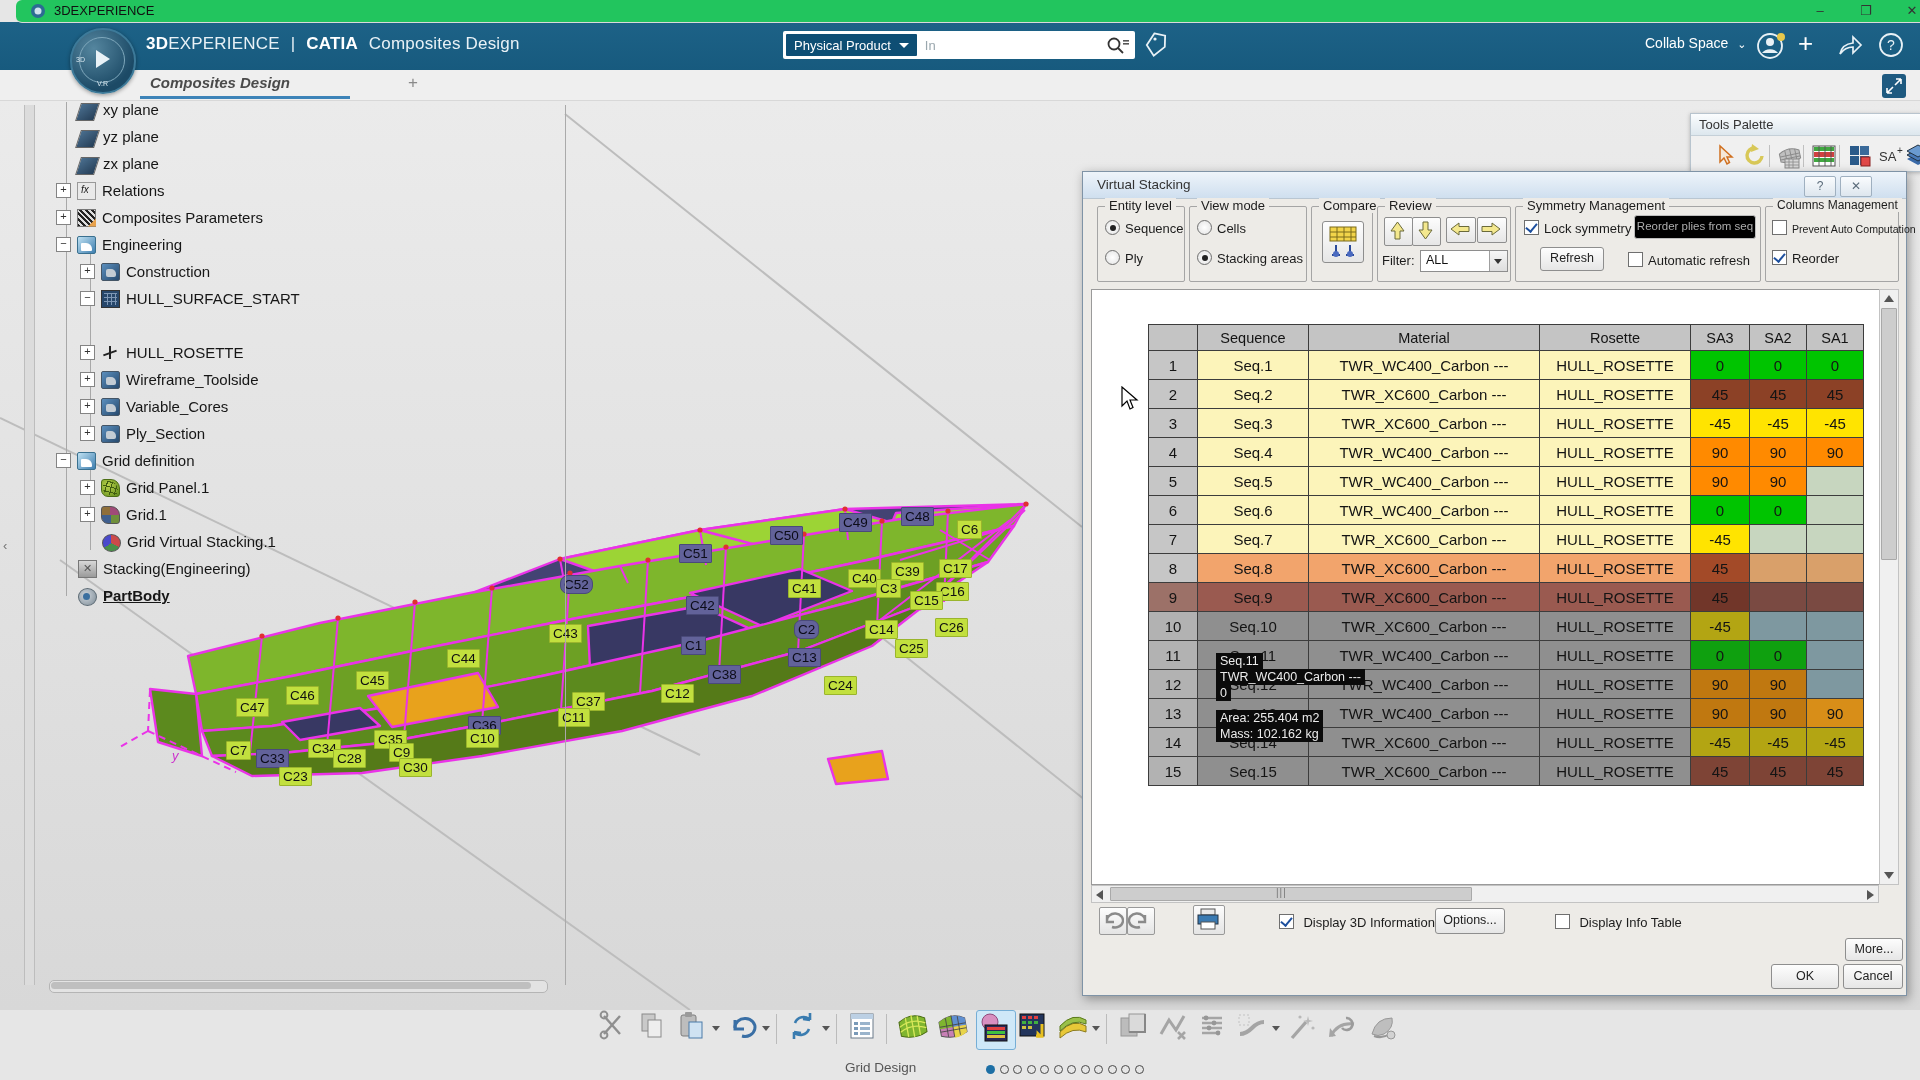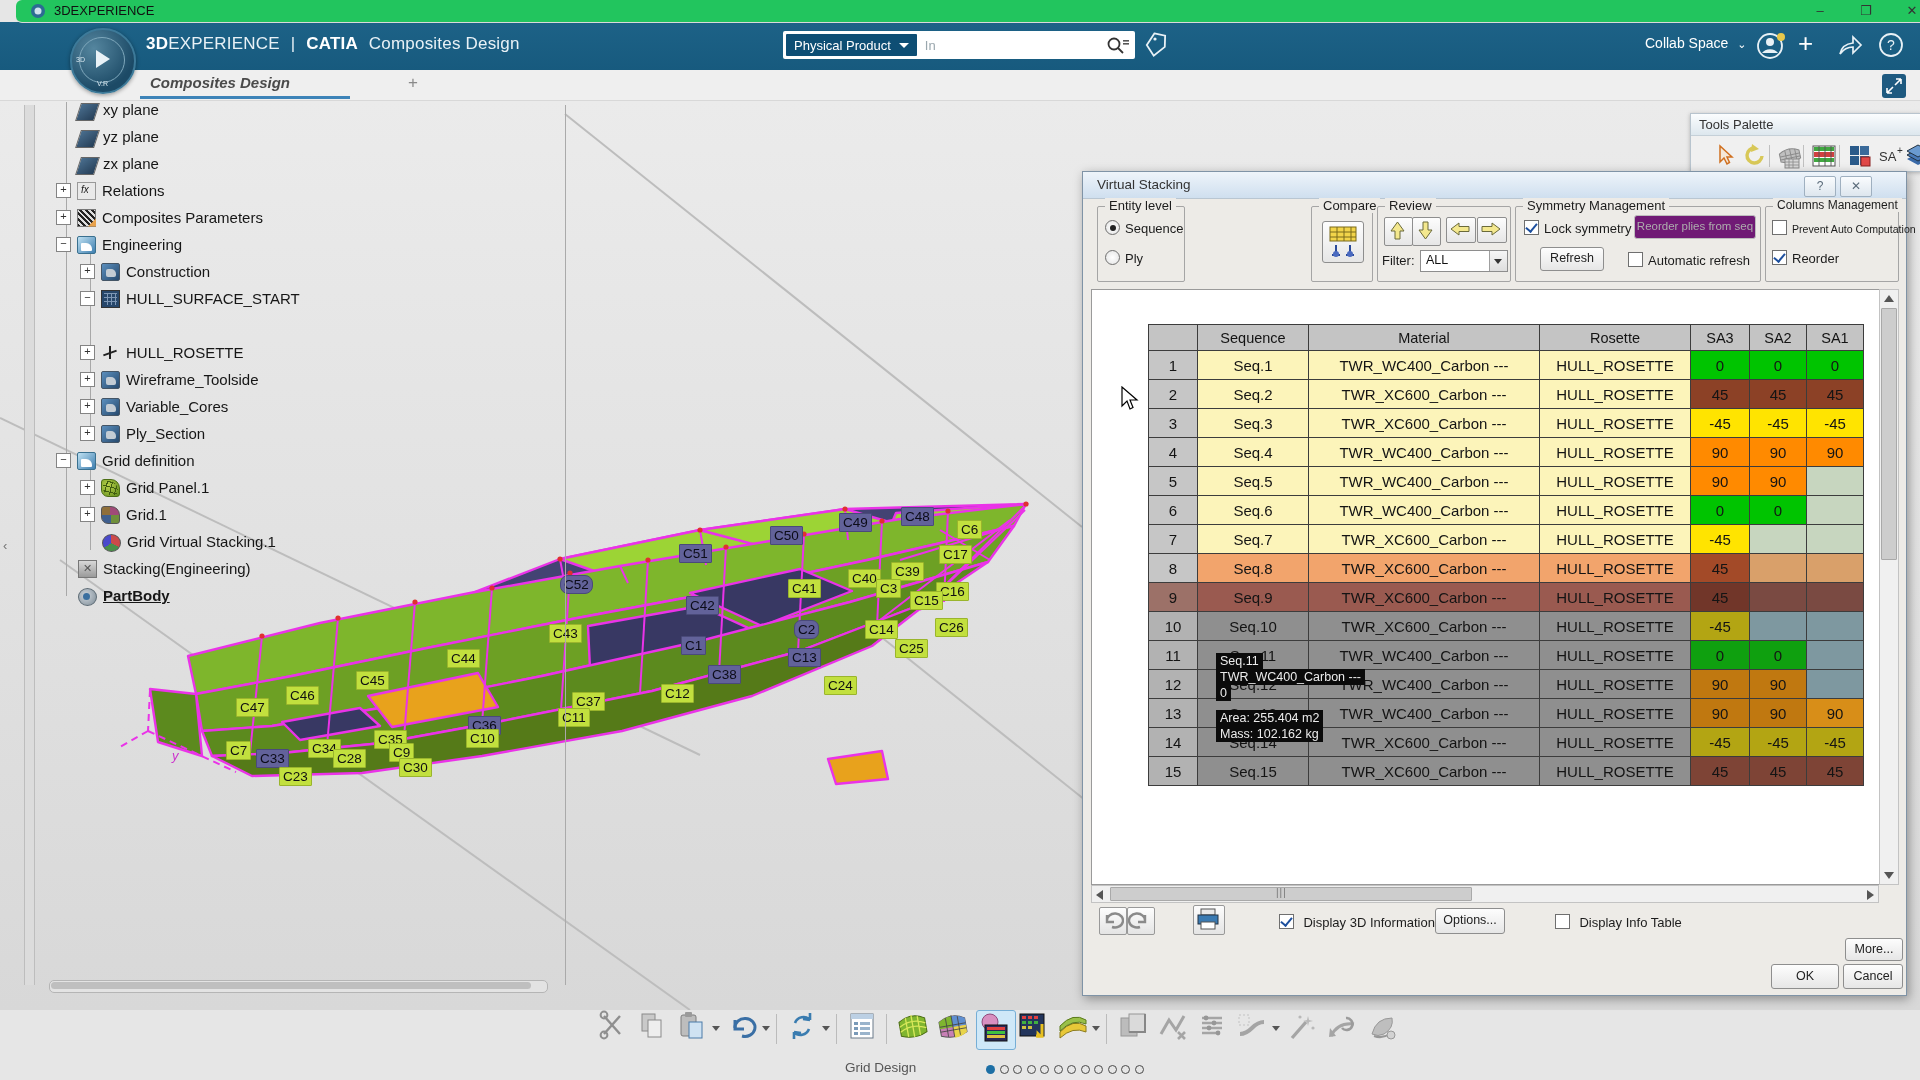--- a/index.html
+++ b/index.html
@@ -90,21 +90,21 @@
   .dlgbtn{position:absolute;top:4px;width:30px;height:19px;background:linear-gradient(#fafcfe,#dde6ee);border:1px solid #9fb0c0;border-radius:2px;text-align:center;font-size:12px;color:#5a6b7a;line-height:18px;}
   .group{position:absolute;border:1px solid #a5a5a5;border-radius:2px;}
   .group .glabel{position:absolute;top:-9px;left:7px;background:#edebe7;padding:0 4px;font-size:13px;color:#1d1d1d;white-space:nowrap;}
   .radio{display:inline-block;width:13px;height:13px;border-radius:50%;border:1px solid #6f6f6f;background:radial-gradient(#ffffff,#e2e2e2);vertical-align:-2px;position:relative;}
   .radio.on:after{content:'';position:absolute;left:3.5px;top:3.5px;width:6px;height:6px;border-radius:50%;background:#222;}
   .cb{display:inline-block;width:13px;height:13px;border:1px solid #6f6f6f;background:#fff;vertical-align:-2px;position:relative;}
   .cb.on:after{content:'';position:absolute;left:3px;top:0px;width:5px;height:9px;border-right:2px solid #1d4f9e;border-bottom:2px solid #1d4f9e;transform:rotate(40deg);}
   .ctl-lbl{font-size:13px;color:#1c1c1c;margin-left:5px;}
   .optrow{position:absolute;white-space:nowrap;}
   .btn{position:absolute;background:linear-gradient(#fdfdfd,#e6e6e6);border:1px solid #8e8e8e;border-radius:3px;font-size:12.5px;color:#222;text-align:center;}
-  .btn.disabled{color:#adadad;background:#701a75;border-color:#bdbdbd;}
+  .btn.disabled{color:#adadad;background:#000000;border-color:#bdbdbd;}
   .arrbtn{position:absolute;width:27px;height:27px;background:linear-gradient(#fdfdfd,#e6e6e6);border:1px solid #8e8e8e;border-radius:2px;}
   .ddown{position:absolute;height:20px;background:#fff;border:1px solid #8e8e8e;font-size:12.5px;color:#111;}
   .ddown .val{position:absolute;left:5px;top:2px;}
   .ddown .dcaret{position:absolute;right:0;top:0;width:17px;height:100%;background:linear-gradient(#f6f6f6,#dedede);border-left:1px solid #9f9f9f;}
   .ddown .dcaret:after{content:'';position:absolute;left:4px;top:8px;border-left:4px solid transparent;border-right:4px solid transparent;border-top:5px solid #333;}
   #tablewrap{position:absolute;left:8px;top:117px;width:787px;height:594px;background:#fff;border:1px solid #9a9a9a;}
   #vstable{position:absolute;left:56px;top:34px;border-collapse:collapse;}
   #vstable td{border:1px solid #3c3c3c;text-align:center;font-size:15px;color:#141414;padding:0;height:28px;overflow:hidden;white-space:nowrap;}
   #vstable tr.hdr td{background:#c4c4c4;height:25px;font-size:14.5px;}
   
@@ -272,21 +272,21 @@
         <circle cx="845" cy="509" r="2.6"></circle>
     </g>
     <text x="172" y="760" font-size="13" fill="#cc33cc" font-style="italic" font-family="Liberation Sans,sans-serif">y</text>
   </svg>
   <div id="hull-labels">
       <div class="clabel n" style="left: 901px; top: 407px;">C48</div>
       <div class="clabel n" style="left: 839px; top: 413px;">C49</div>
       <div class="clabel n" style="left: 770px; top: 426px;">C50</div>
       <div class="clabel n" style="left: 679px; top: 444px;">C51</div>
       <div class="clabel g" style="left: 957px; top: 420px;">C6</div>
-      <div class="clabel g" style="left: 939px; top: 445px;">C17</div>
+      <div class="clabel g" style="left: 939px; top: 459px;">C17</div>
       <div class="clabel g" style="left: 891px; top: 462px;">C39</div>
       <div class="clabel n" style="left: 560px; top: 475px; border-radius: 8px;">C52</div>
       <div class="clabel g" style="left: 848px; top: 469px;">C40</div>
       <div class="clabel g" style="left: 788px; top: 479px;">C41</div>
       <div class="clabel g" style="left: 936px; top: 482px;">C16</div>
       <div class="clabel g" style="left: 876px; top: 479px;">C3</div>
       <div class="clabel n" style="left: 686px; top: 496px;">C42</div>
       <div class="clabel n" style="left: 794px; top: 520px; border-radius: 7px;">C2</div>
       <div class="clabel g" style="left: 910px; top: 491px;">C15</div>
       <div class="clabel g" style="left: 935px; top: 518px;">C26</div>
@@ -528,20 +528,29 @@
   <div class="group" style="left:14px;top:34px;width:86px;height:74px">
     <span class="glabel">Entity level</span>
     <div class="optrow" style="left:7px;top:12px">
       <span class="radio on"></span><span class="ctl-lbl">Sequence</span>
     </div>
     <div class="optrow" style="left:7px;top:42px">
       <span class="radio"></span><span class="ctl-lbl">Ply</span>
     </div>
   </div>
 
+  <div class="group" style="left:106px;top:34px;width:116px;height:74px">
+    <span class="glabel">View mode</span>
+    <div class="optrow" style="left:7px;top:12px">
+      <span class="radio"></span><span class="ctl-lbl">Cells</span>
+    </div>
+    <div class="optrow" style="left:7px;top:42px">
+      <span class="radio on"></span><span class="ctl-lbl">Stacking areas</span>
+    </div>
+  </div>
 
   <div class="group" style="left:228px;top:34px;width:60px;height:74px">
     <span class="glabel">Compare</span>
     <div class="btn" style="left:10px;top:14px;width:40px;height:40px">
       <svg width="38" height="38" style="margin:1px">
         <rect x="6" y="4" width="26" height="14" fill="#f2d44a" stroke="#7a6a1a"></rect>
         <path d="M6 9 h26 M6 14 h26 M13 4 v14 M20 4 v14 M27 4 v14" stroke="#7a6a1a" stroke-width="1"></path>
         <path d="M12 22 v8 M26 22 v8 M8 32 h8 M22 32 h8" stroke="#2a4a9a" stroke-width="2"></path>
         <circle cx="12" cy="31" r="3" fill="#4a6ac0"></circle>
           <circle cx="26" cy="31" r="3" fill="#4a6ac0"></circle>

